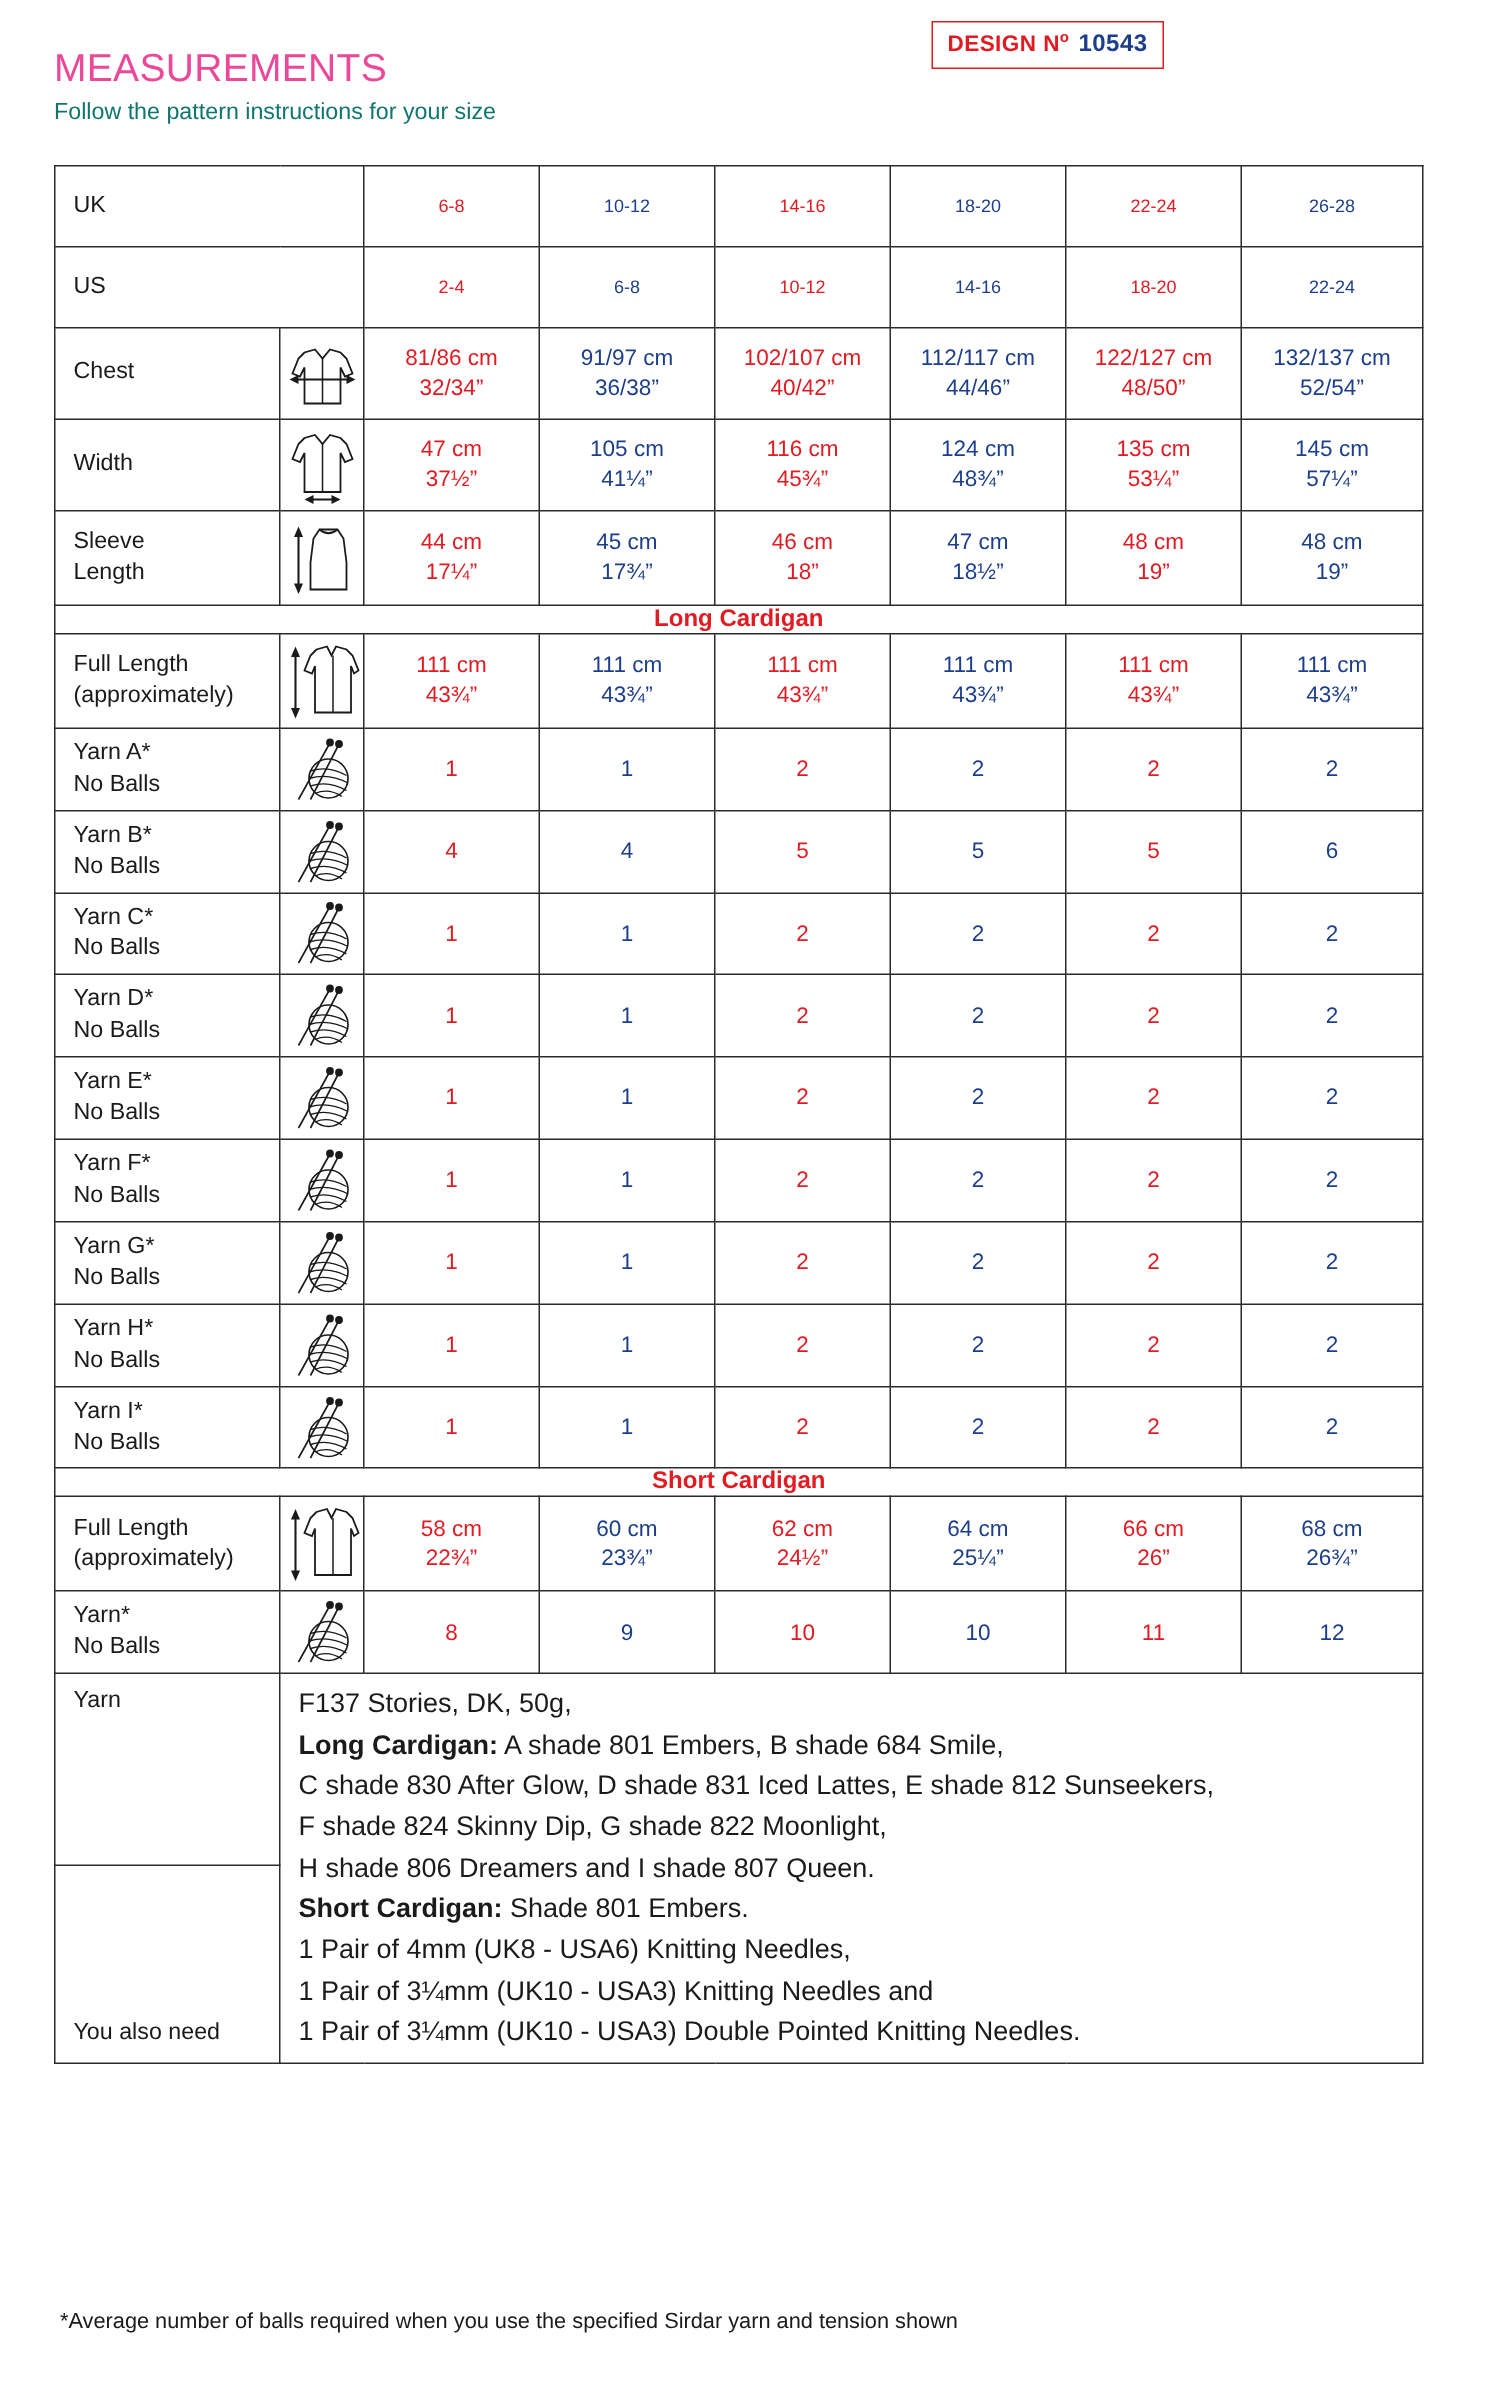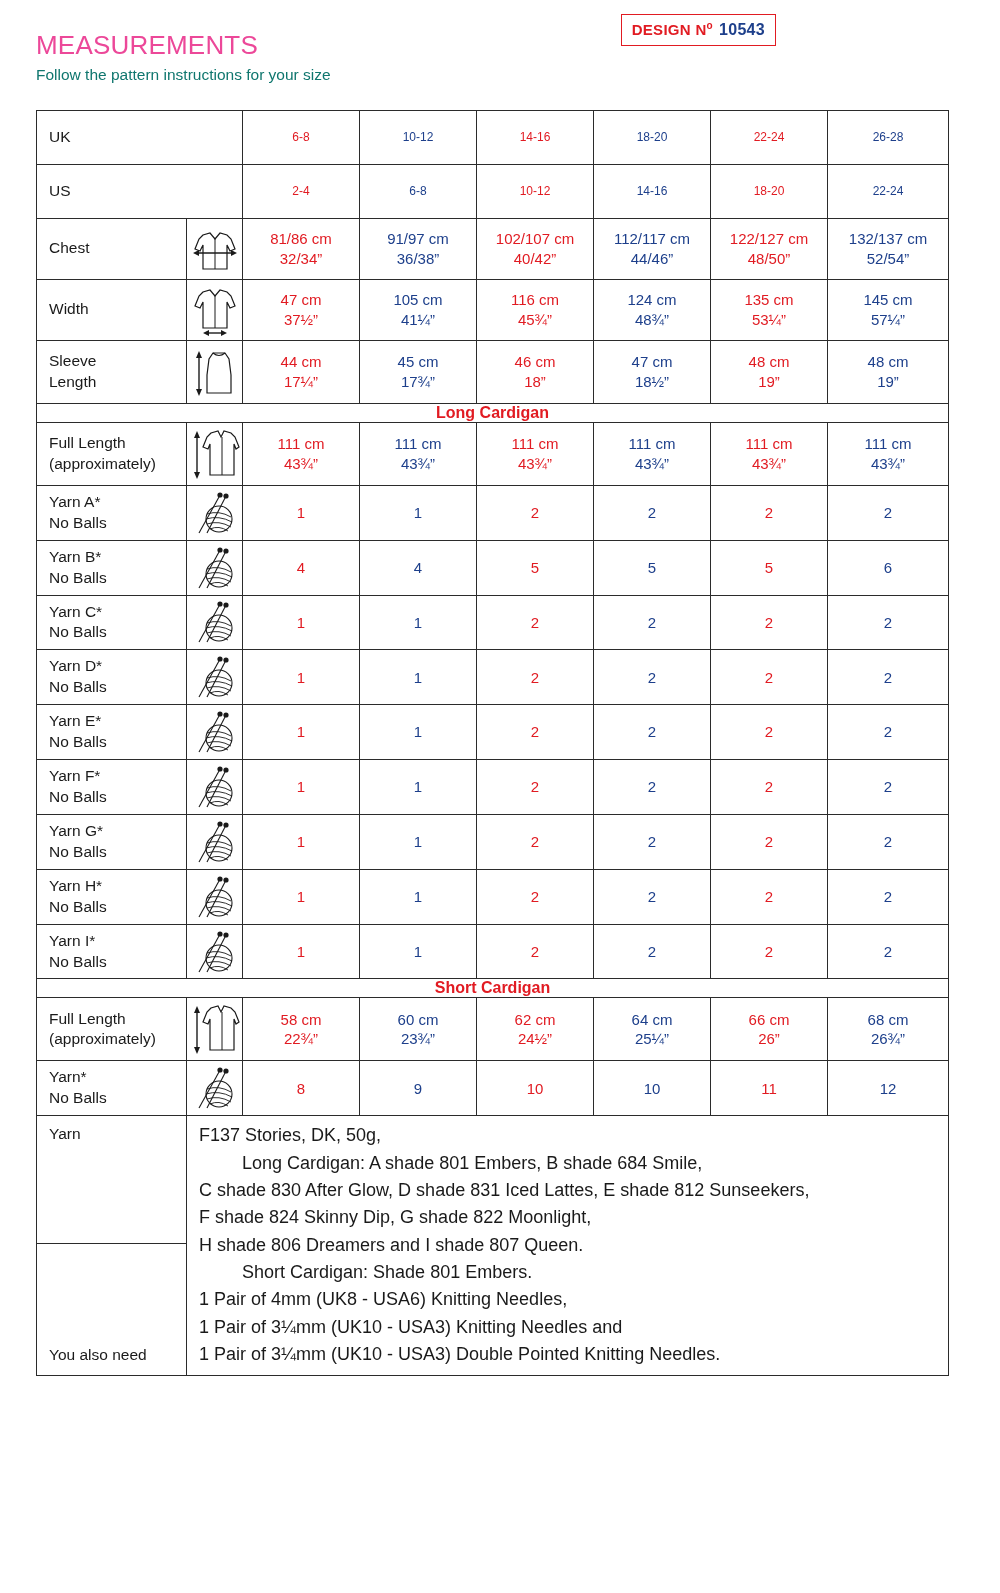--- a/index.html
+++ b/index.html
@@ -104,21 +104,21 @@
     padding: 0 0 !important;
   }
   .sz { font-size: 12px; margin-left: 12px; }
 
   
   .yarn-block {
     padding: 6px 0 6px 12px !important;
     font-size: 18px;
     line-height: 1.52;
   }
-  .yarn-block b { font-weight: 400; margin-left: 43px; }
+  .yarn-block b { font-weight: 700; }
   .yarn-label {
     vertical-align: top !important;
     padding-top: 8px !important;
   }
   .yarn-label-bottom {
     vertical-align: bottom !important;
     padding-bottom: 9px !important;
   }
 
   .footnote {
@@ -522,13 +522,14 @@
         <div>1 Pair of 3¼mm (UK10 - USA3) Knitting Needles and</div>
         <div>1 Pair of 3¼mm (UK10 - USA3) Double Pointed Knitting Needles.</div>
       </td>
     </tr>
     <tr>
       <td class="lbl-cell yarn-label-bottom" style="border-top:none;margin-top:13px;">You also need</td>
     </tr>
   </tbody>
     </table>
 
+  <div class="footnote">*Average number of balls required when you use the specified Sirdar yarn and tension shown</div>
 </div>
 
 </body></html>

